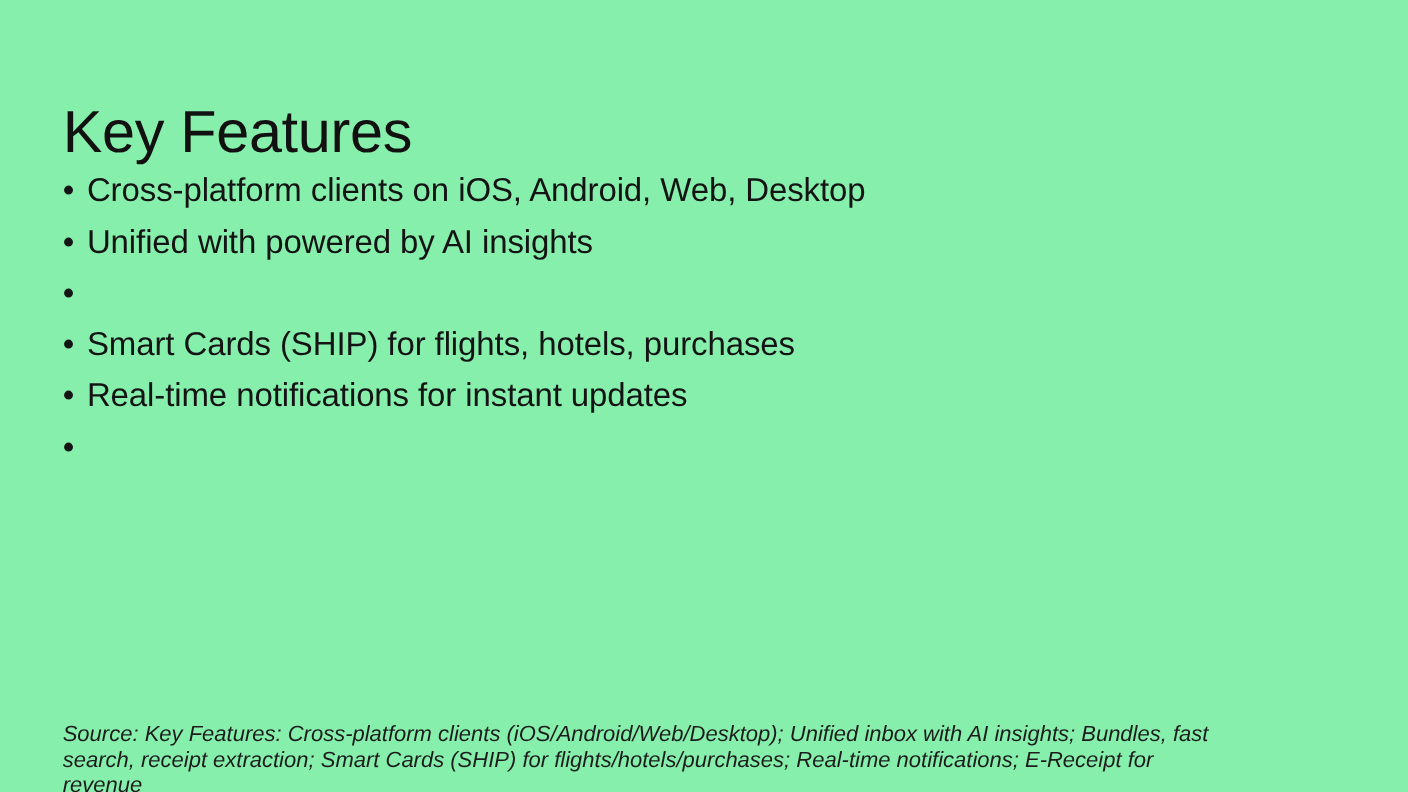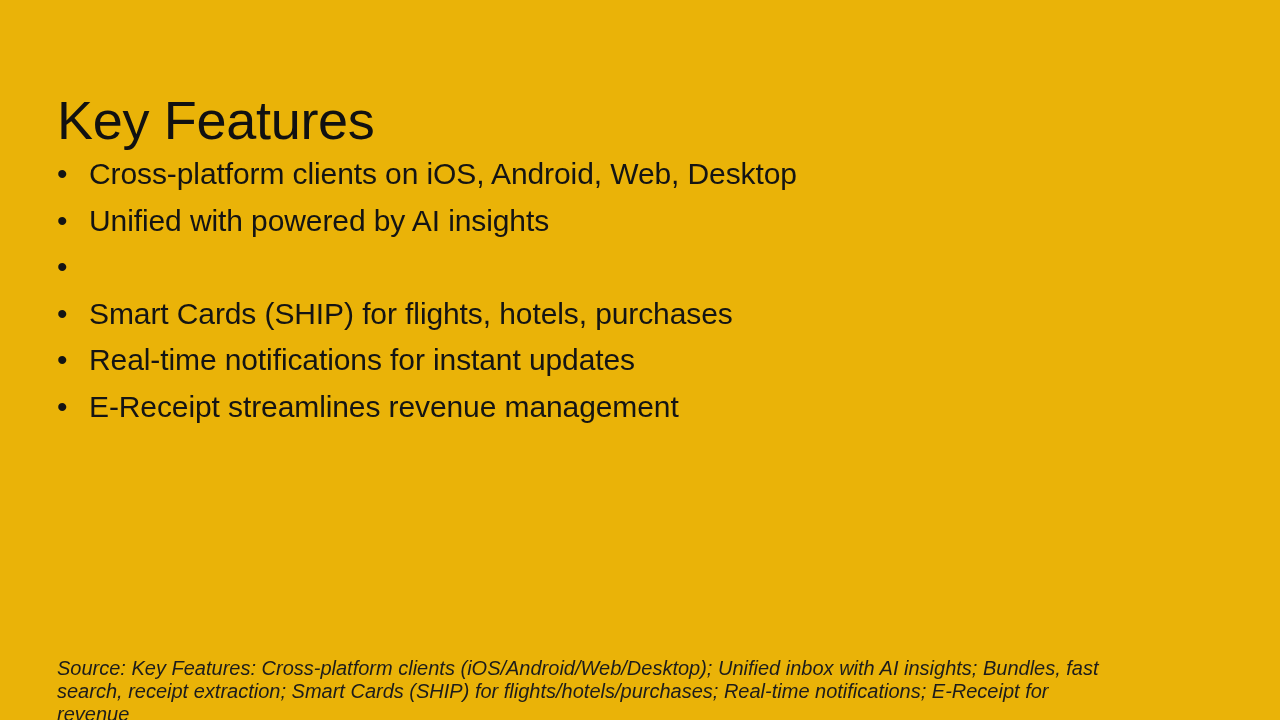--- a/index.html
+++ b/index.html
@@ -12,21 +12,21 @@
     background: #ffffff;
     font-family: "Liberation Sans", sans-serif;
     color: #121212;
     overflow: hidden;
   }
 
   .slide {
     position: relative;
     width: 1280px;
     height: 720px;
-    background: #eab308;
+    background: #86efac;
     box-sizing: border-box;
   }
 
   .slide-title {
     position: absolute;
     left: 57px;
     top: 52px;
     font-size: 54px;
     font-weight: 300;
     letter-spacing: -0.3px;
@@ -61,21 +61,20 @@
     display: inline-block;
     width: 22px;
     flex: 0 0 22px;
     font-size: 30px;
     line-height: 42px;
     color: #141414;
   }
 
   .bullet-text {
     display: inline-block;
-    margin-left: 10px;
   }
 
   .source-note {
     position: absolute;
     left: 57px;
     top: 657px;
     width: 1045px;
     font-size: 20px;
     font-style: italic;
     font-weight: 400;
@@ -112,20 +111,19 @@
       <span class="bullet-text">Smart Cards (SHIP) for flights, hotels, purchases</span>
     </li>
 
     <li class="bullet-item">
       <span class="bullet-marker">•</span>
       <span class="bullet-text">Real-time notifications for instant updates</span>
     </li>
 
     <li class="bullet-item">
       <span class="bullet-marker">•</span>
-      <span class="bullet-text">E-Receipt streamlines revenue management</span>
     </li>
 
   </ul>
 
   <div class="source-note">Source: Key Features: Cross-platform clients (iOS/Android/Web/Desktop); Unified inbox with AI insights; Bundles, fast search, receipt extraction; Smart Cards (SHIP) for flights/hotels/purchases; Real-time notifications; E-Receipt for revenue</div>
 
 </div>
 
 </body></html>

